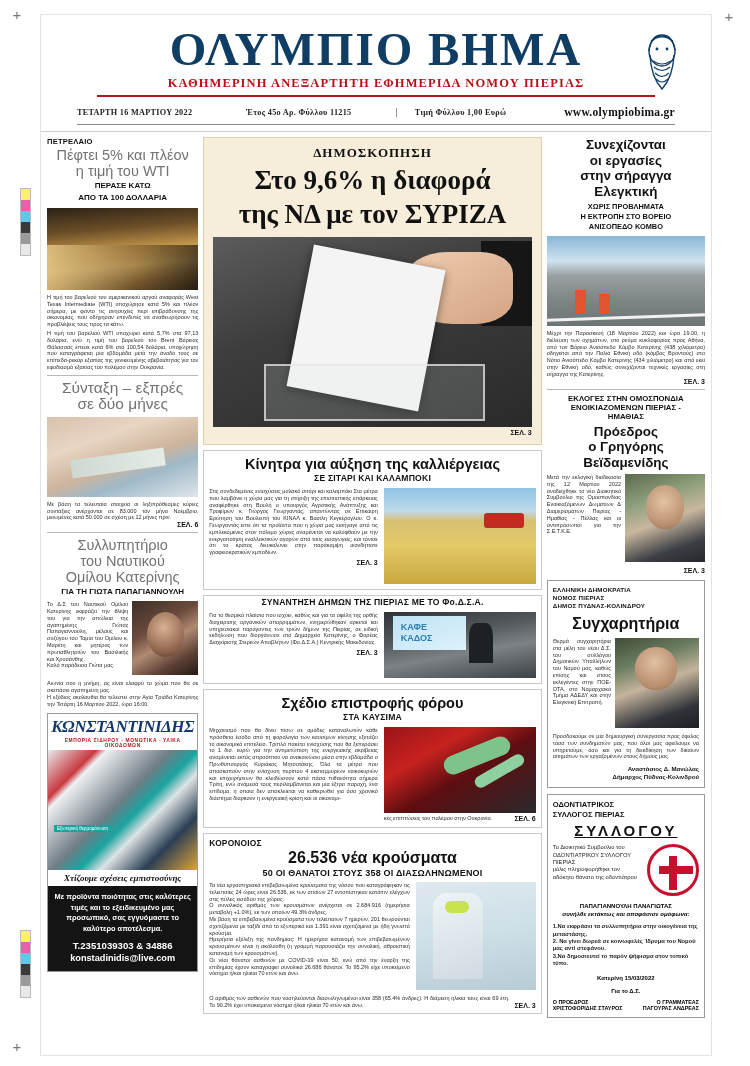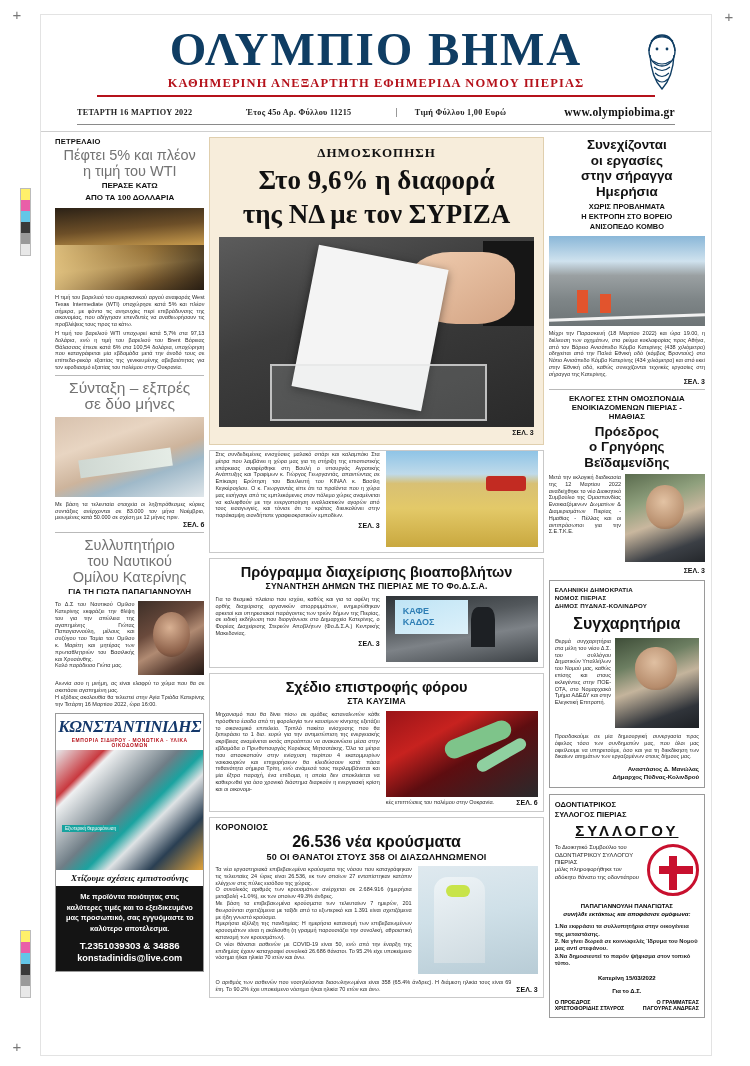--- a/index.html
+++ b/index.html
@@ -58,21 +58,21 @@
   .mast-info .mi-date{width:170px;}
   .mast-info .mi-issue{width:150px;}
   .mast-info .mi-price{width:150px;border-left:1px solid #999;padding-left:18px;}
   .mast-info .mi-web{flex:1;text-align:right;font-size:11.5px;color:#101010;}
   .mast-rule2{height:1px;background:#8a8a8a;margin:0 36px;}
   .zeus{
     position:absolute;right:26px;top:8px;width:46px;height:62px;
   }
 
   
-  .cols{display:flex;padding:5px 6px 6px 6px;gap:5px;height:918px;box-sizing:border-box;margin-left:8px;}
+  .cols{display:flex;padding:5px 6px 6px 6px;gap:5px;height:918px;box-sizing:border-box;}
   .col-l{width:152px;}
   .col-c{width:340px;}
   .col-r{width:159px;}
 
   
   .kicker{font-size:7.6px;font-weight:bold;color:#111;letter-spacing:.2px;margin-bottom:1px;}
   .hl-l{font-size:14.5px;font-weight:normal;color:#737373;text-align:center;line-height:16px;}
   .sub-l{font-size:8px;font-weight:bold;color:#111;text-align:center;line-height:10px;margin-top:2px;}
   .body-xs{font-size:5.5px;line-height:6.8px;color:#2a2a2a;text-align:justify;}
   .sel{font-size:7px;font-weight:bold;color:#111;text-align:right;}
@@ -284,33 +284,34 @@
           <div class="ph ph-ballot feat-img">
             <div class="sleeve"></div>
             <div class="hand"></div>
             <div class="paper"></div>
             <div class="box"></div>
           </div>
           <div class="sel" style="margin-top:2px;">ΣΕΛ. 3</div>
         </div>
 
         <div class="cbox">
+          <div class="cbox-head">Κίνητρα για αύξηση της καλλιέργειας</div>
+          <div class="cbox-sub">ΣΕ ΣΙΤΑΡΙ ΚΑΙ ΚΑΛΑΜΠΟΚΙ</div>
           <div class="cbox-body">
             <div class="txt">
               <div class="body-xs">Στις συνδεδεμένες ενισχύσεις μαλακό σιτάρι και καλαμπόκι Στα μέτρα που λαμβάνει η χώρα μας για τη στήριξη της επισιτιστικής επάρκειας αναφέρθηκε στη Βουλή ο υπουργός Αγροτικής Ανάπτυξης και Τροφίμων κ. Γιώργος Γεωργαντάς, απαντώντας σε Επίκαιρη Ερώτηση του Βουλευτή του ΚΙΝΑΛ κ. Βασίλη Κεγκέρογλου. Ο κ. Γεωργαντάς είπε ότι τα προϊόντα που η χώρα μας εισήγαγε από τις εμπλεκόμενες στον πόλεμο χώρες αναμένεται να καλυφθούν με την ενεργοποίηση εναλλακτικών αγορών από τους εισαγωγείς, και τόνισε ότι το κράτος διευκολύνει στην παράκαμψη οιονδήποτε γραφειοκρατικών εμποδίων.</div>
               <div class="sel" style="margin-top:3px;">ΣΕΛ. 3</div>
             </div>
             <div class="pic">
               <div class="ph ph-wheat" style="height:96px;"></div>
             </div>
           </div>
         </div>
 
         <div class="cbox">
-          <div class="cbox-head">Πρόγραμμα διαχείρισης βιοαποβλήτων</div>
           <div class="cbox-sub">ΣΥΝΑΝΤΗΣΗ ΔΗΜΩΝ ΤΗΣ ΠΙΕΡΙΑΣ ΜΕ ΤΟ Φο.Δ.Σ.Α.</div>
           <div class="cbox-body">
             <div class="txt">
               <div class="body-xs">Για το θεσμικό πλαίσιο που ισχύει, καθώς και για τα οφέλη της ορθής διαχείρισης οργανικών απορριμμάτων, ενημερώθηκαν αρκετοί και υπηρεσιακοί παράγοντες των τριών δήμων της Πιερίας, σε ειδική εκδήλωση που διοργάνωσε στο Δημαρχείο Κατερίνης, ο Φορέας Διαχείρισης Στερεών Αποβλήτων (Φο.Δ.Σ.Α.) Κεντρικής Μακεδονίας.</div>
               <div class="sel" style="margin-top:3px;">ΣΕΛ. 3</div>
             </div>
             <div class="pic">
               <div class="ph ph-meeting" style="height:66px;">
                 <div class="screen">
                   <b>ΚΑΦΕ</b>
@@ -369,21 +370,21 @@
           </div>
         </div>
       </div>
 
       <div class="col-r">
 
         <div>
           <div class="r-head">Συνεχίζονται</div>
           <div class="r-head">οι εργασίες</div>
           <div class="r-head">στην  σήραγγα</div>
-          <div class="r-head">Ημερήσια</div>
+          <div class="r-head">Ελεγκτική</div>
           <div class="r-sub">ΧΩΡΙΣ ΠΡΟΒΛΗΜΑΤΑ</div>
           <div class="r-sub" style="margin-top:1px;">Η ΕΚΤΡΟΠΗ ΣΤΟ  ΒΟΡΕΙΟ</div>
           <div class="r-sub" style="margin-top:1px;">ΑΝΙΣΟΠΕΔΟ ΚΟΜΒΟ</div>
           <div class="ph ph-tunnel" style="height:90px;margin-top:5px;">
             <div class="line"></div>
               <div class="cone"></div>
               <div class="cone2"></div>
           </div>
           <div class="body-xs" style="margin-top:4px;">Μέχρι την Παρασκευή (18 Μαρτίου 2022) και ώρα 19.00, η διέλευση των οχημάτων, στο ρεύμα κυκλοφορίας προς Αθήνα, από τον Βόρειο Ανισόπεδο Κόμβο Κατερίνης (438 χιλιόμετρο) οδηγείται από την Παλιά Εθνική οδό (κόμβος Βροντούς) στο Νότιο Ανισόπεδο Κόμβο Κατερίνης (434 χιλιόμετρο) και από εκεί στην Εθνική οδό, καθώς συνεχίζονται τεχνικές εργασίες στη σήραγγα της Κατερίνης.</div>
           <div class="sel">ΣΕΛ. 3</div>

